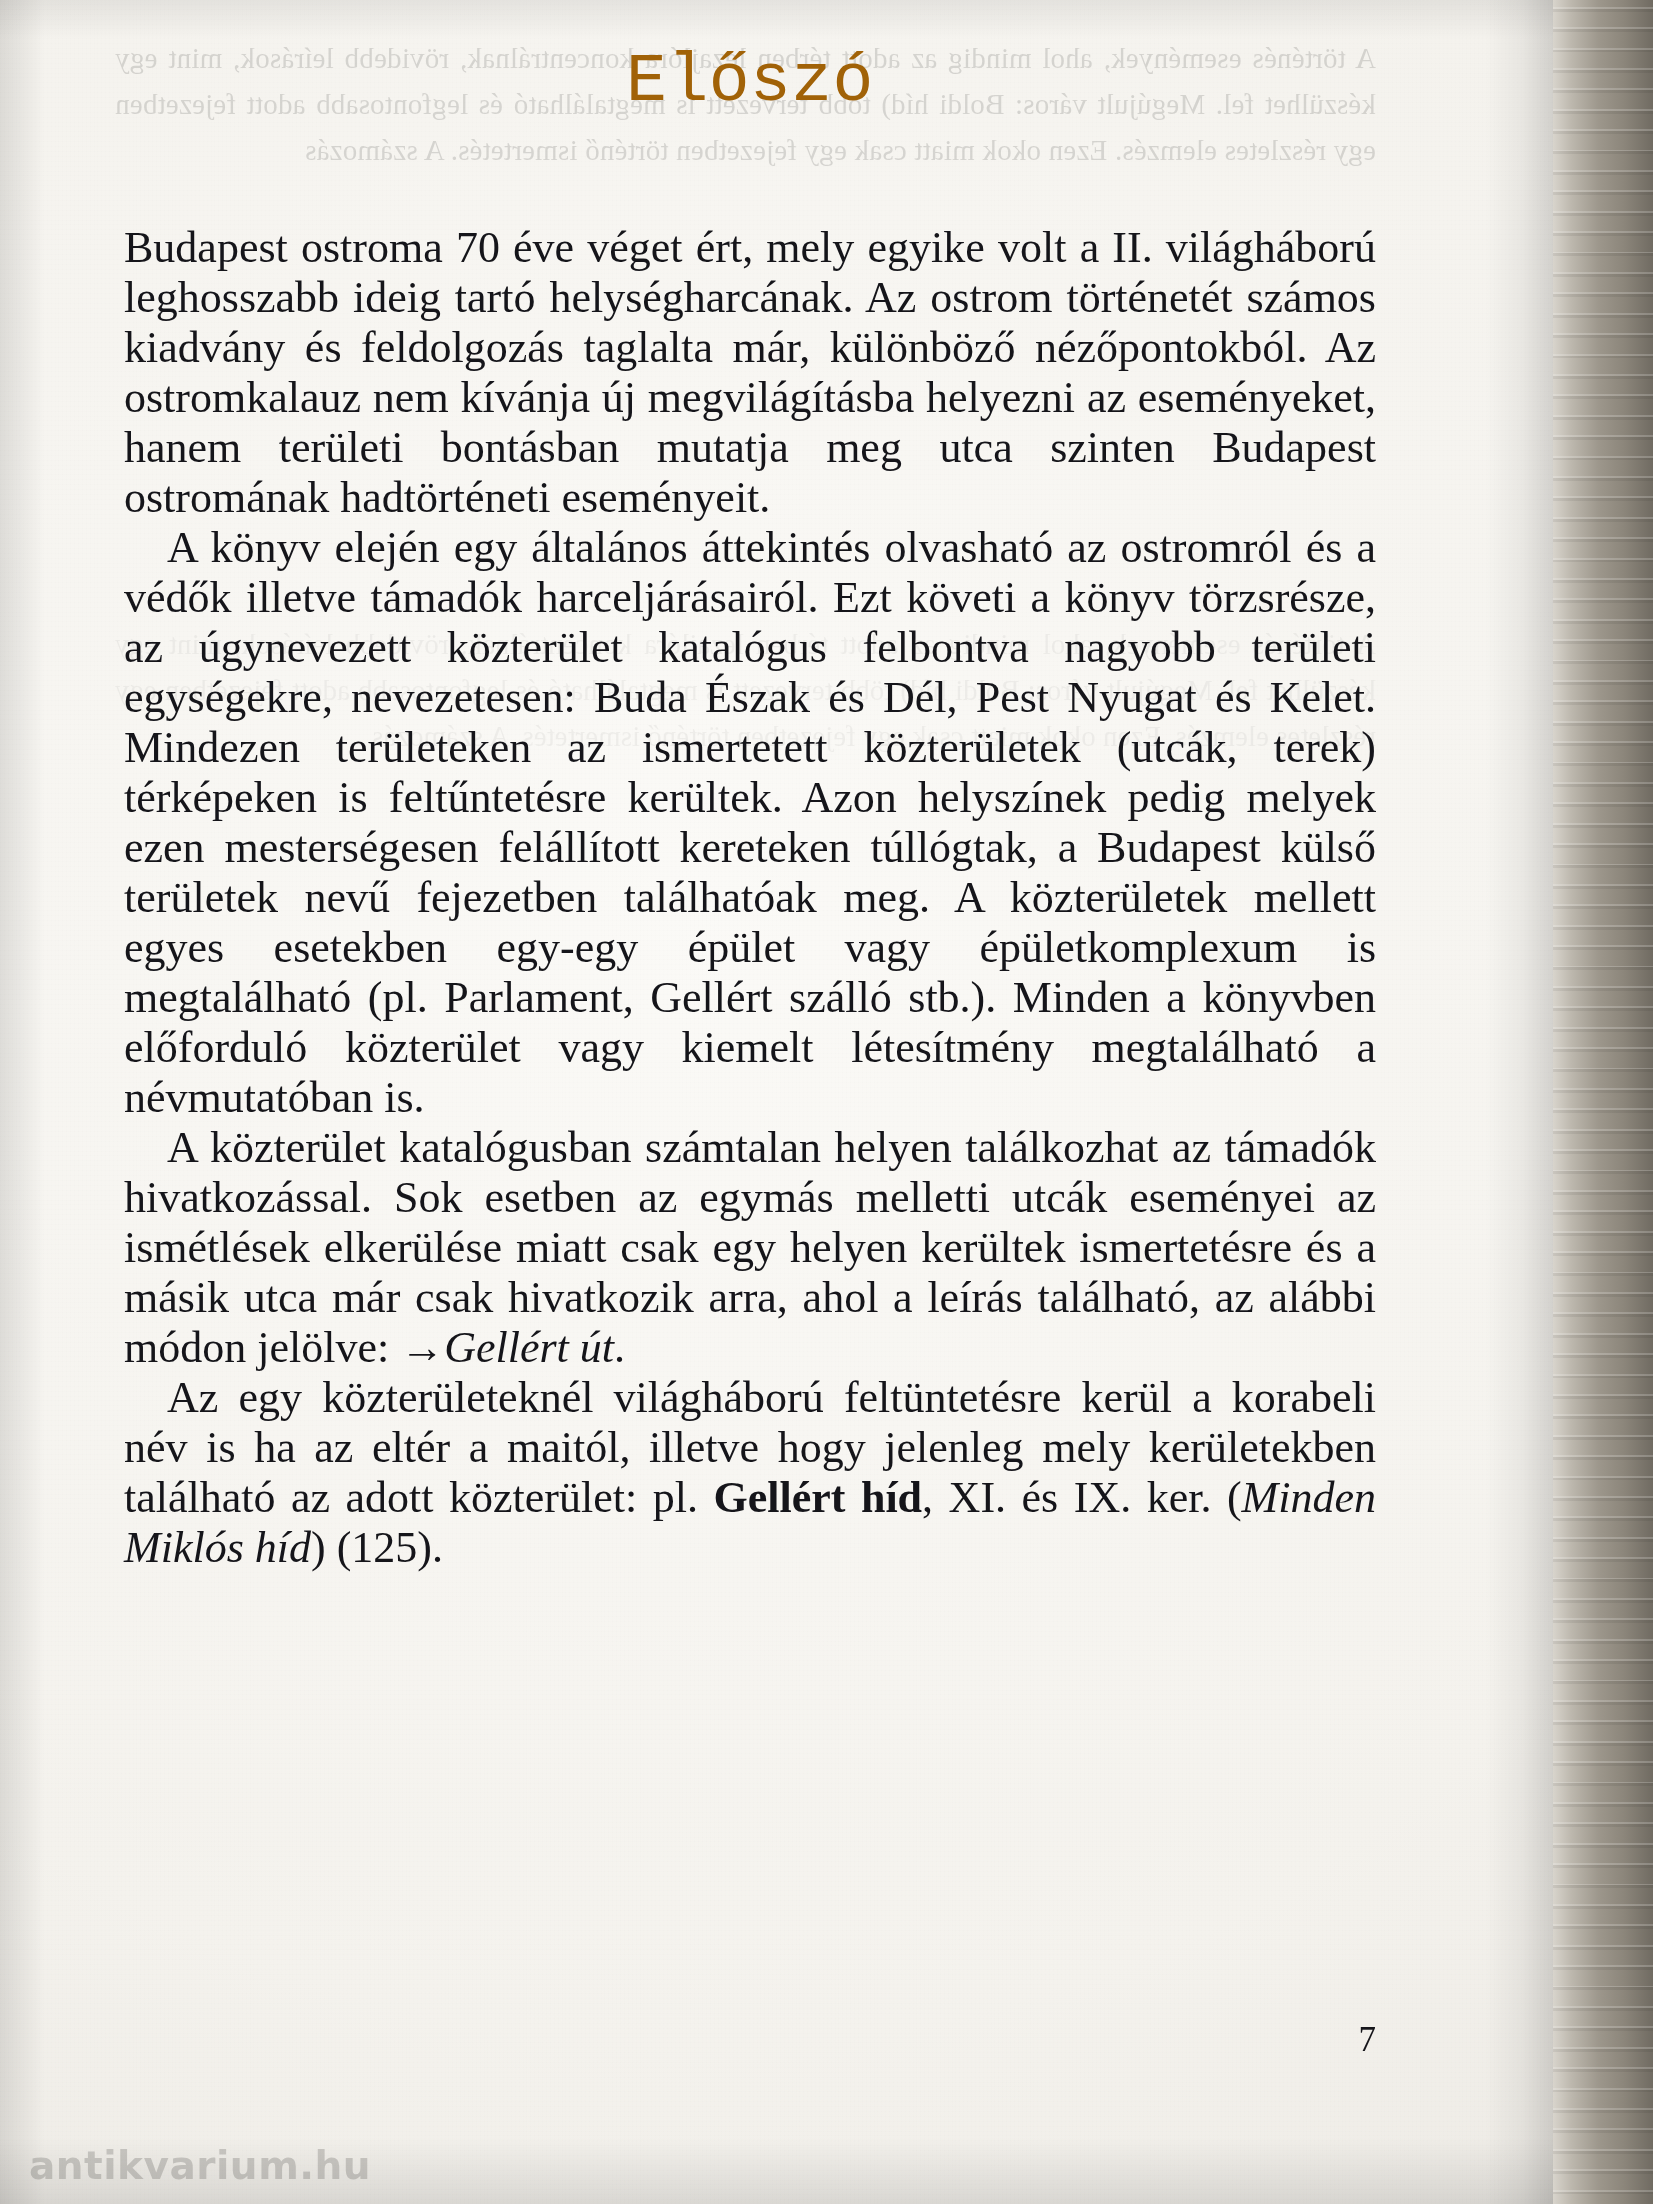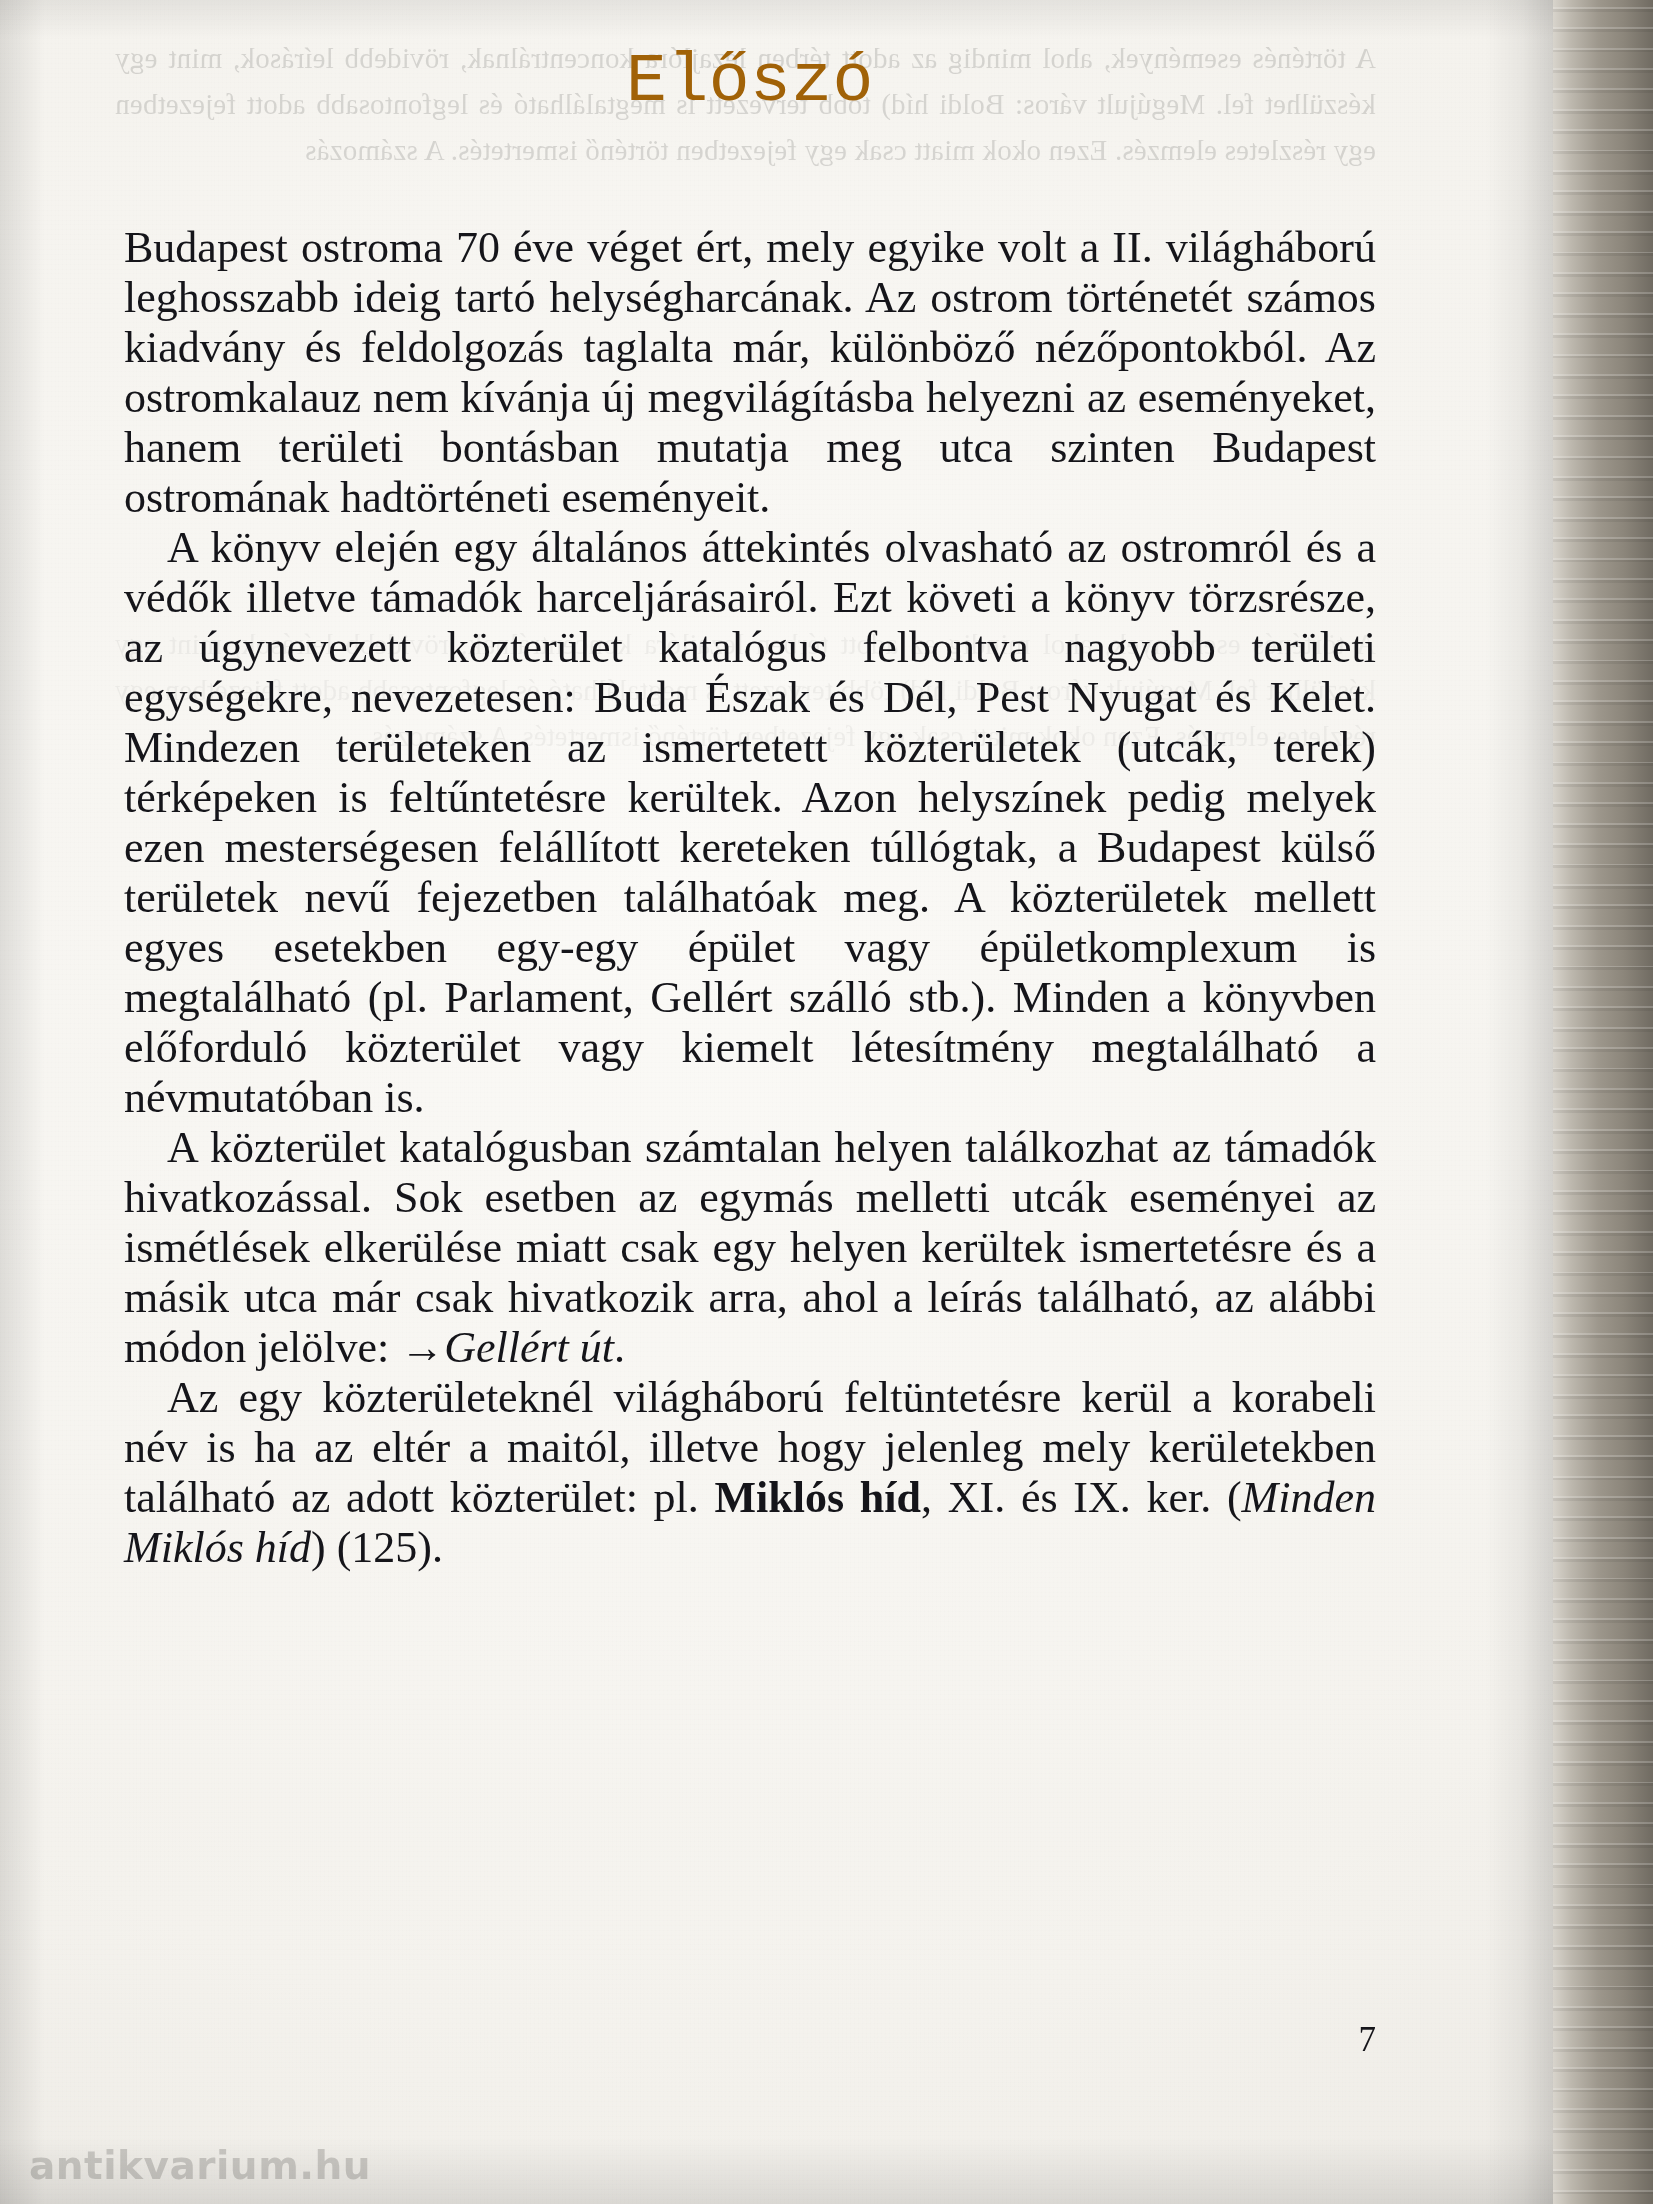--- a/index.html
+++ b/index.html
@@ -200,21 +200,21 @@
 
     <h1 class="chapter-title">Előszó</h1>
 
     <div class="body-copy">
       <p class="first">Budapest ostroma 70 éve véget ért, mely egyike volt a II. világháború leghosszabb ideig tartó helységharcának. Az ostrom történetét számos kiadvány és feldolgozás taglalta már, különböző nézőpontokból. Az ostromkalauz nem kívánja új megvilágításba helyezni az eseményeket, hanem területi bontásban mutatja meg utca szinten Budapest ostromának hadtörténeti eseményeit.</p>
       <p>A könyv elején egy általános áttekintés olvasható az ostromról és a védők illetve támadók harceljárásairól. Ezt követi a könyv törzsrésze, az úgynevezett közterület katalógus felbontva nagyobb területi egységekre, nevezetesen: Buda Észak és Dél, Pest Nyugat és Kelet. Mindezen területeken az ismertetett közterületek (utcák, terek) térképeken is feltűntetésre kerültek. Azon helyszínek pedig melyek ezen mesterségesen felállított kereteken túllógtak, a Budapest külső területek nevű fejezetben találhatóak meg. A közterületek mellett egyes esetekben egy-egy épület vagy épületkomplexum is megtalálható (pl. Parlament, Gellért szálló stb.). Minden a könyvben előforduló közterület vagy kiemelt létesítmény megtalálható a névmutatóban is.</p>
       <p>
         <span>A közterület katalógusban számtalan helyen találkozhat az támadók hivatkozással. Sok esetben az egymás melletti utcák eseményei az ismétlések elkerülése miatt csak egy helyen kerültek ismertetésre és a másik utca már csak hivatkozik arra, ahol a leírás található, az alábbi módon jelölve: →</span><em>Gellért út</em><span>.</span>
       </p>
       <p>
-        <span>Az egy közterületeknél világháború feltüntetésre kerül a korabeli név is ha az eltér a maitól, illetve hogy jelenleg mely kerületekben található az adott közterület: pl. </span><strong>Miklós híd</strong><span>, XI. és IX. ker. (</span><em>Minden Miklós híd</em><span>) (125).</span>
+        <span>Az egy közterületeknél világháború feltüntetésre kerül a korabeli név is ha az eltér a maitól, illetve hogy jelenleg mely kerületekben található az adott közterület: pl. </span><strong>Gellért híd</strong><span>, XI. és IX. ker. (</span><em>Minden Miklós híd</em><span>) (125).</span>
       </p>
     </div>
 
     <div class="page-number">7</div>
   </div>
 
   <div class="watermark">antikvarium.hu</div>
 
   <div class="edge-shadow-left"></div>
   <div class="edge-shadow-top"></div>

